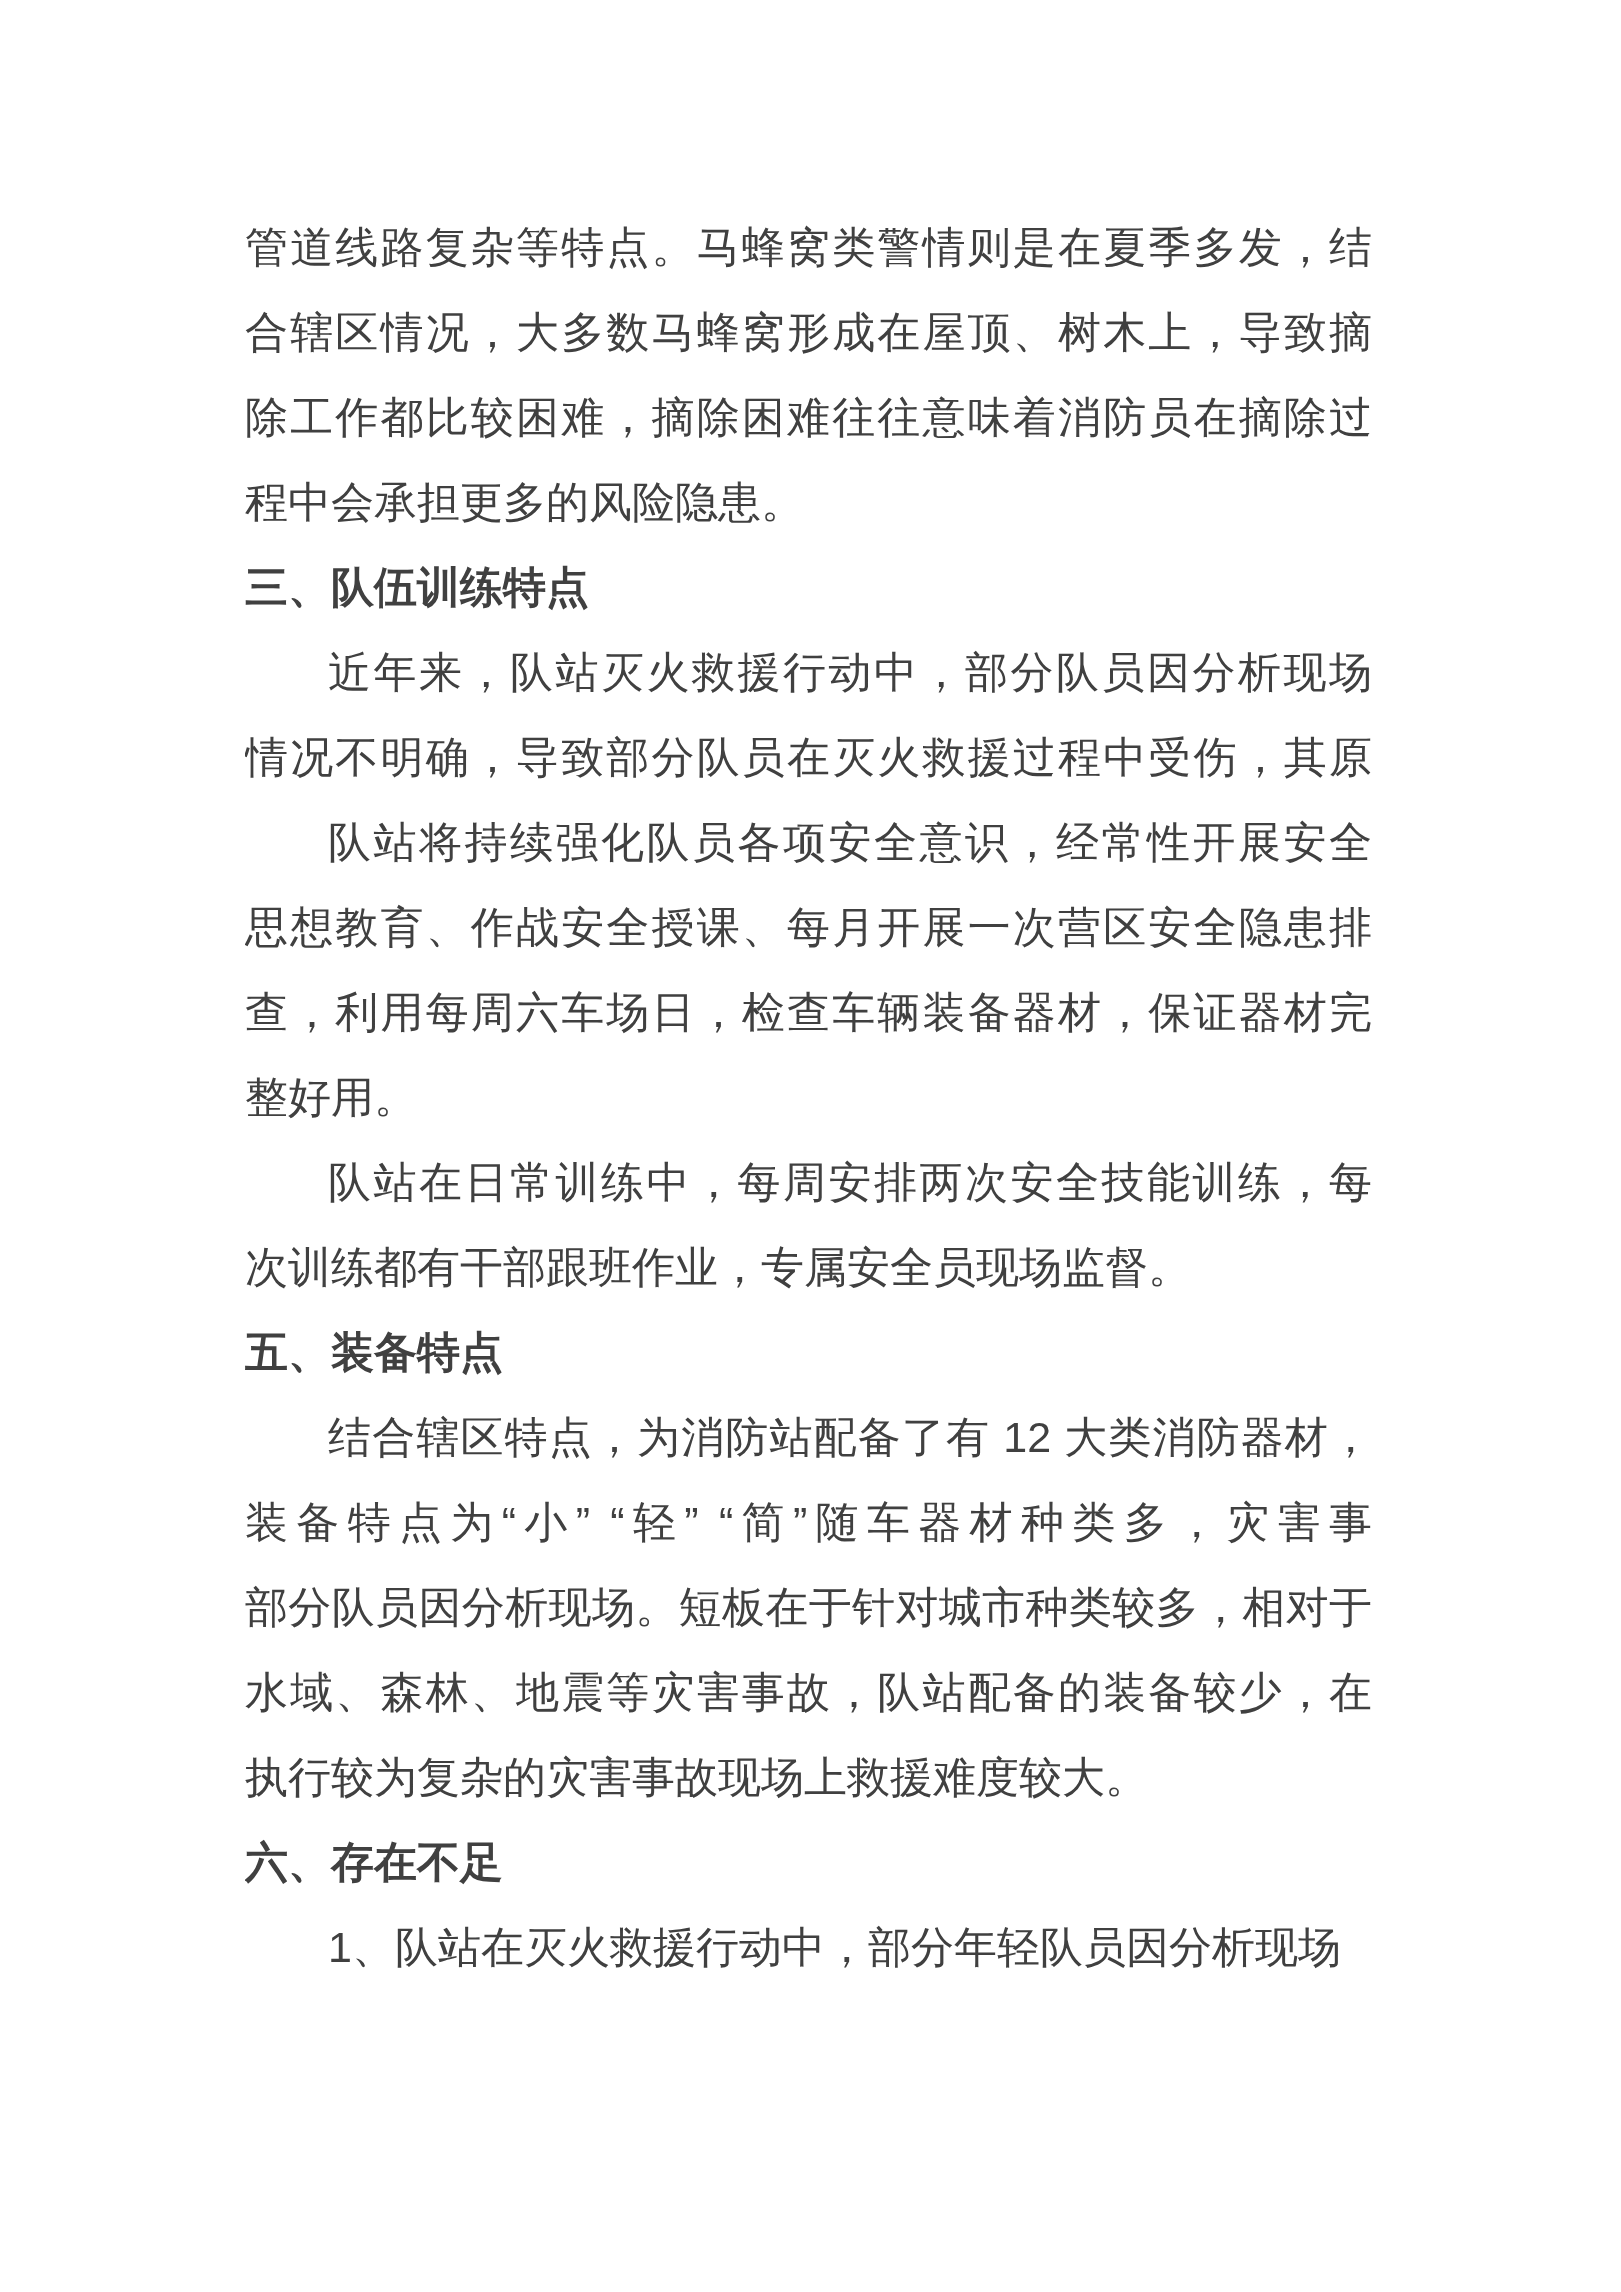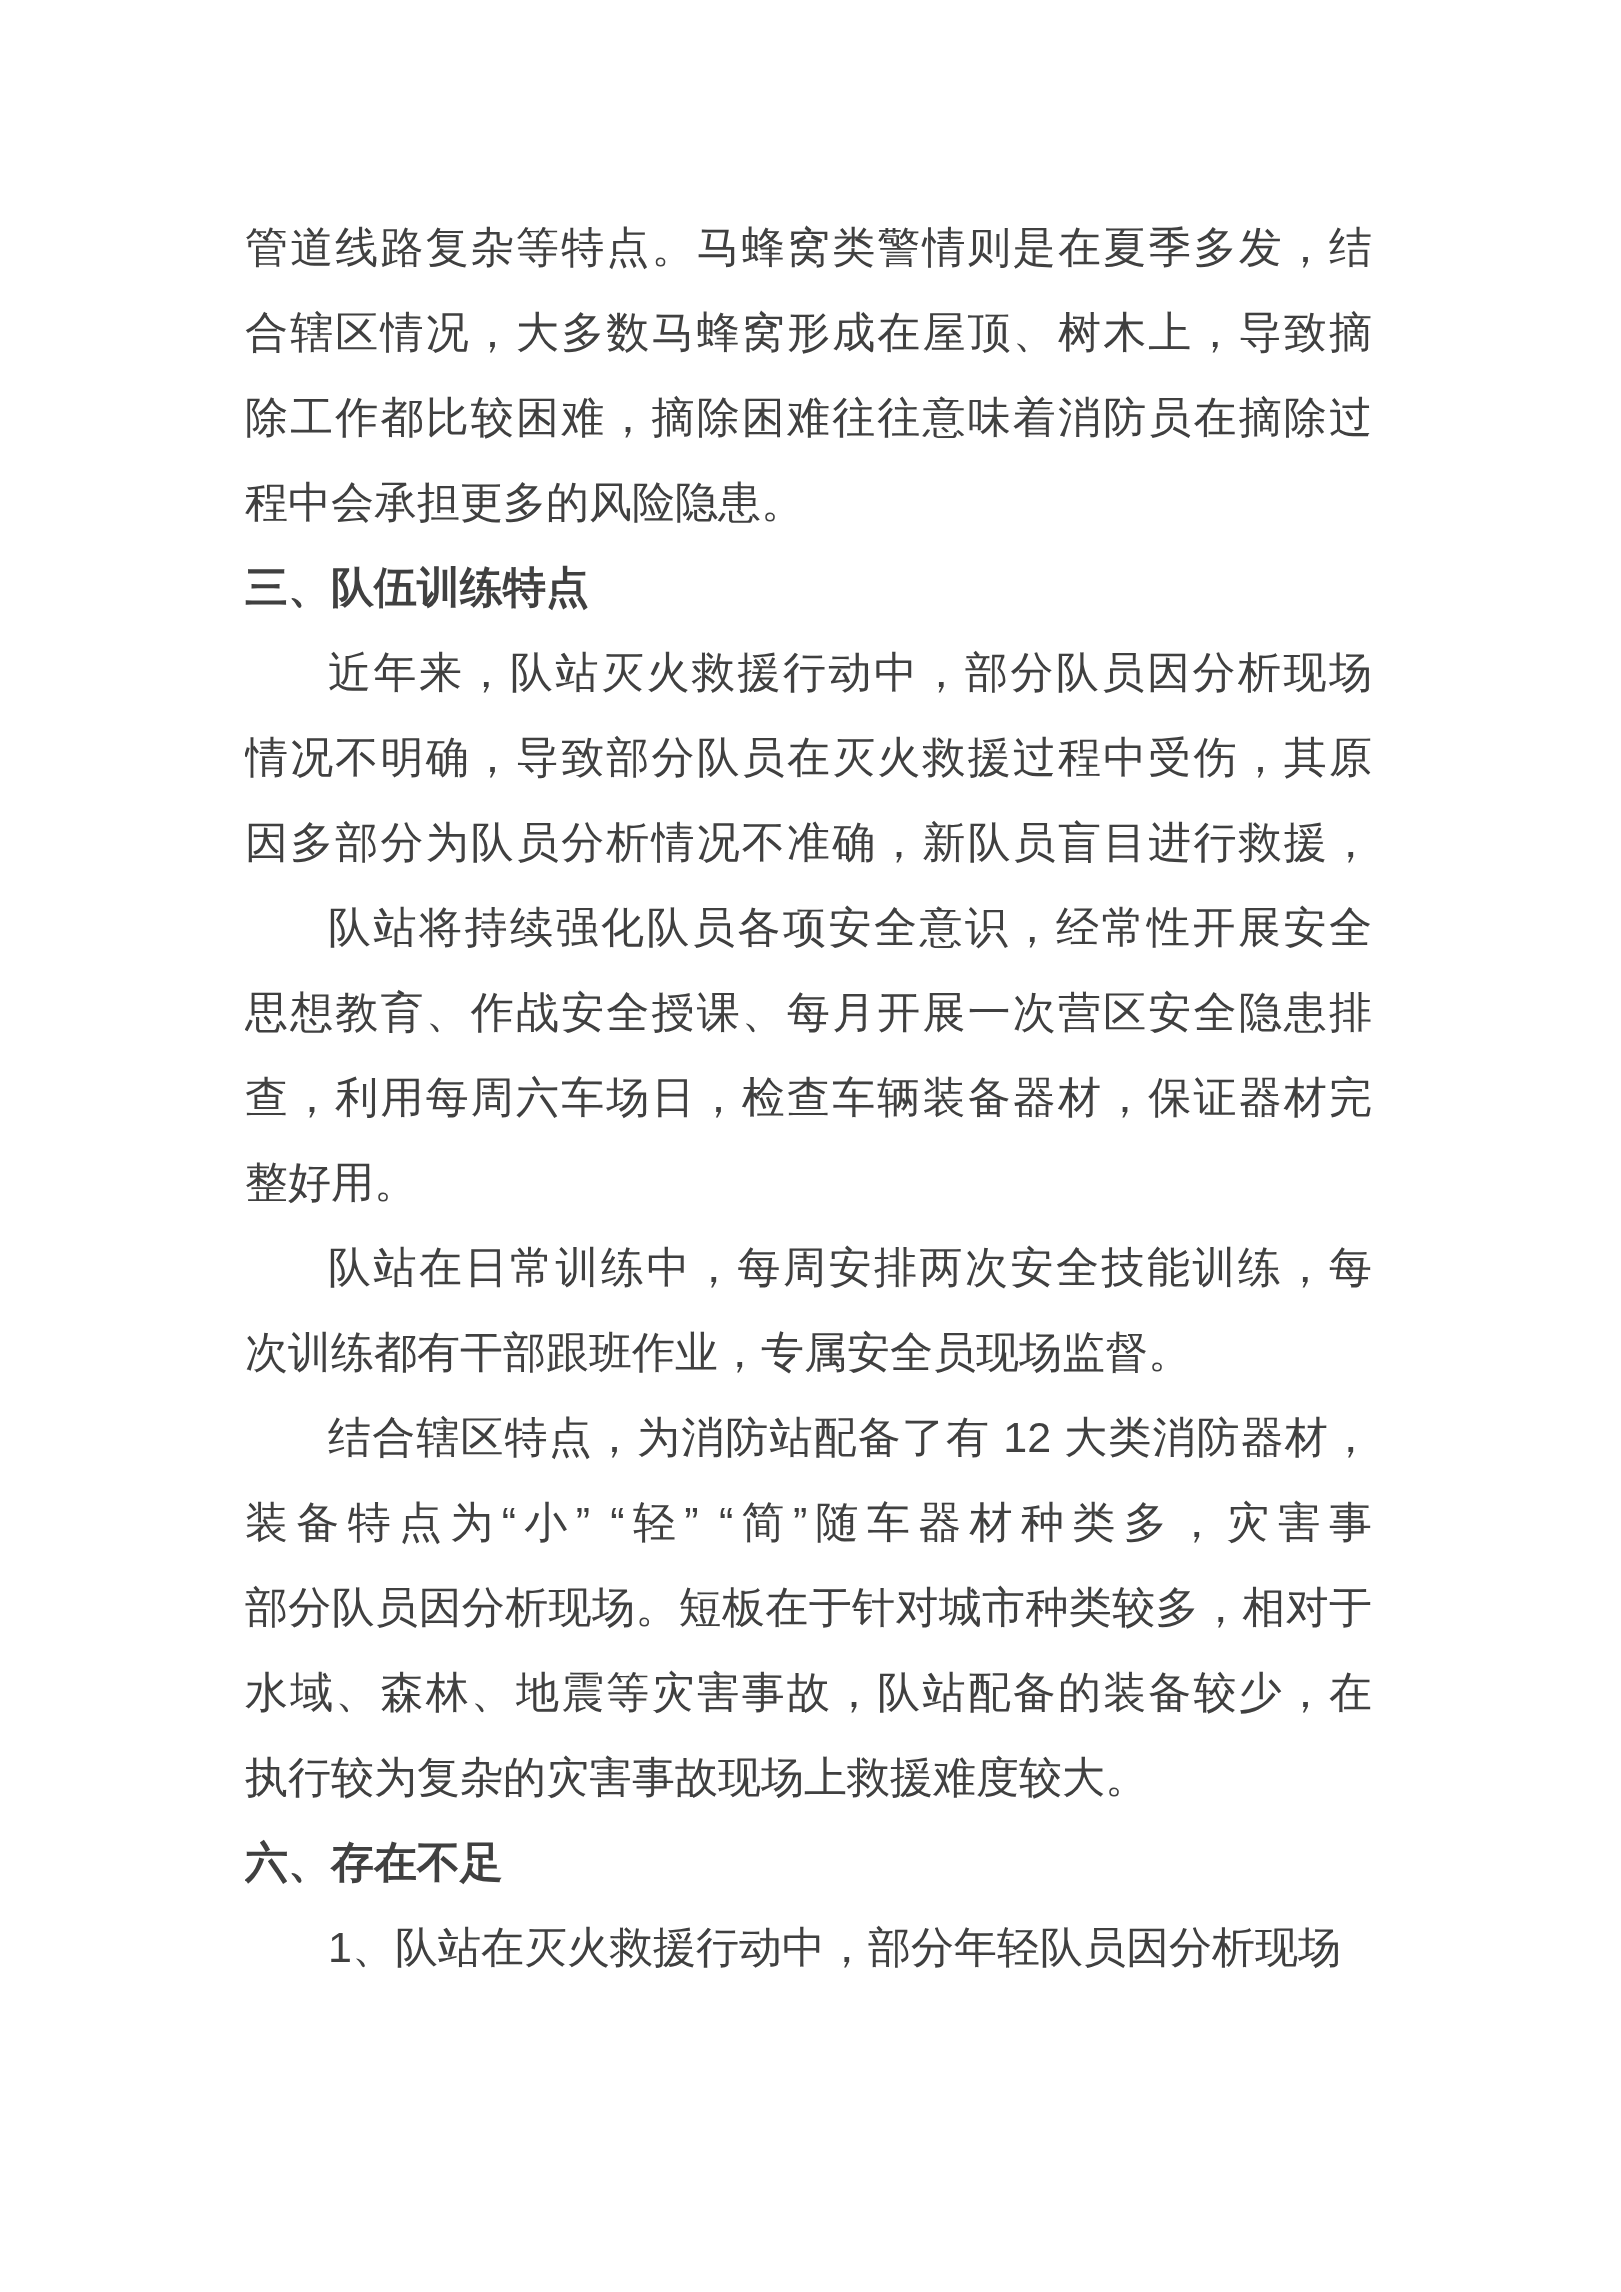--- a/index.html
+++ b/index.html
@@ -45,27 +45,27 @@
 <body>
 
 <div class="page">
   <div class="line full">管道线路复杂等特点。马蜂窝类警情则是在夏季多发，结</div>
   <div class="line full">合辖区情况，大多数马蜂窝形成在屋顶、树木上，导致摘</div>
   <div class="line full">除工作都比较困难，摘除困难往往意味着消防员在摘除过</div>
   <div class="line">程中会承担更多的风险隐患。</div>
   <div class="line heading">三、队伍训练特点</div>
   <div class="line full indent">近年来，队站灭火救援行动中，部分队员因分析现场</div>
   <div class="line full">情况不明确，导致部分队员在灭火救援过程中受伤，其原</div>
-  <div class="line full">因多部分为队员分析情况不准确，新队员盲目进行救援，</div>
   <div class="line full indent">队站将持续强化队员各项安全意识，经常性开展安全</div>
   <div class="line full">思想教育、作战安全授课、每月开展一次营区安全隐患排</div>
   <div class="line full">查，利用每周六车场日，检查车辆装备器材，保证器材完</div>
   <div class="line">整好用。</div>
   <div class="line full indent">队站在日常训练中，每周安排两次安全技能训练，每</div>
   <div class="line">次训练都有干部跟班作业，专属安全员现场监督。</div>
+  <div class="line heading">五、装备特点</div>
   <div class="line full indent">结合辖区特点，为消防站配备了有 12 大类消防器材，</div>
   <div class="line full">装备特点为“小” “轻” “简”随车器材种类多，灾害事</div>
   <div class="line full">部分队员因分析现场。短板在于针对城市种类较多，相对于</div>
   <div class="line full">水域、森林、地震等灾害事故，队站配备的装备较少，在</div>
   <div class="line">执行较为复杂的灾害事故现场上救援难度较大。</div>
   <div class="line heading">六、存在不足</div>
   <div class="line indent">1、队站在灭火救援行动中，部分年轻队员因分析现场</div>
 </div>
 
 

